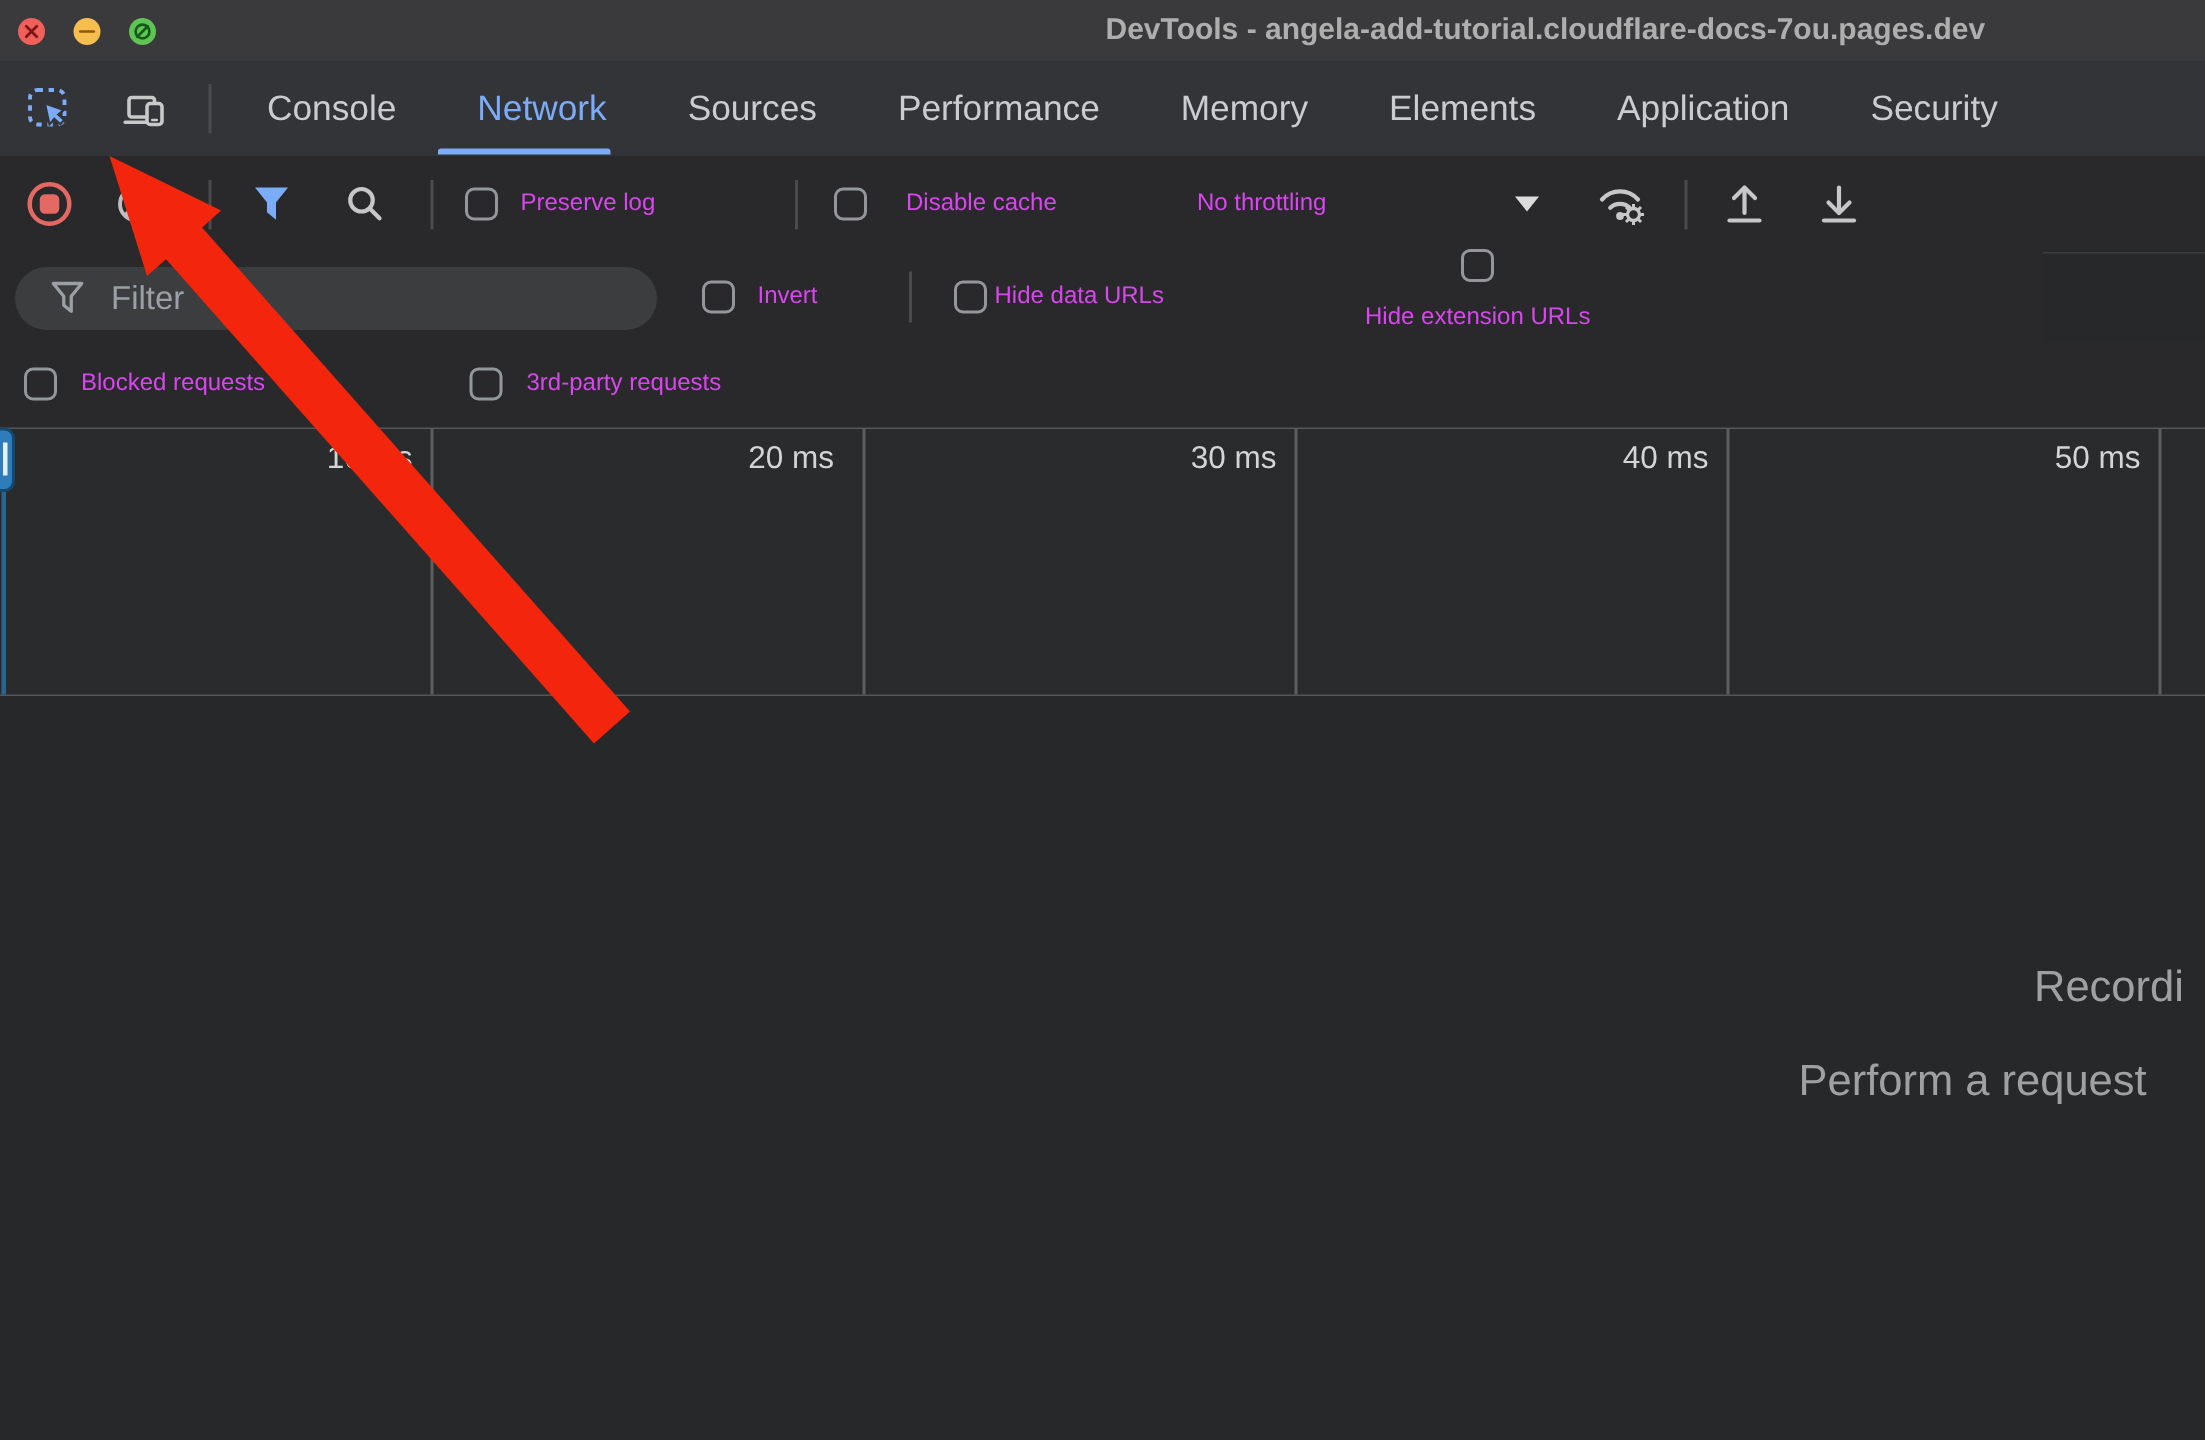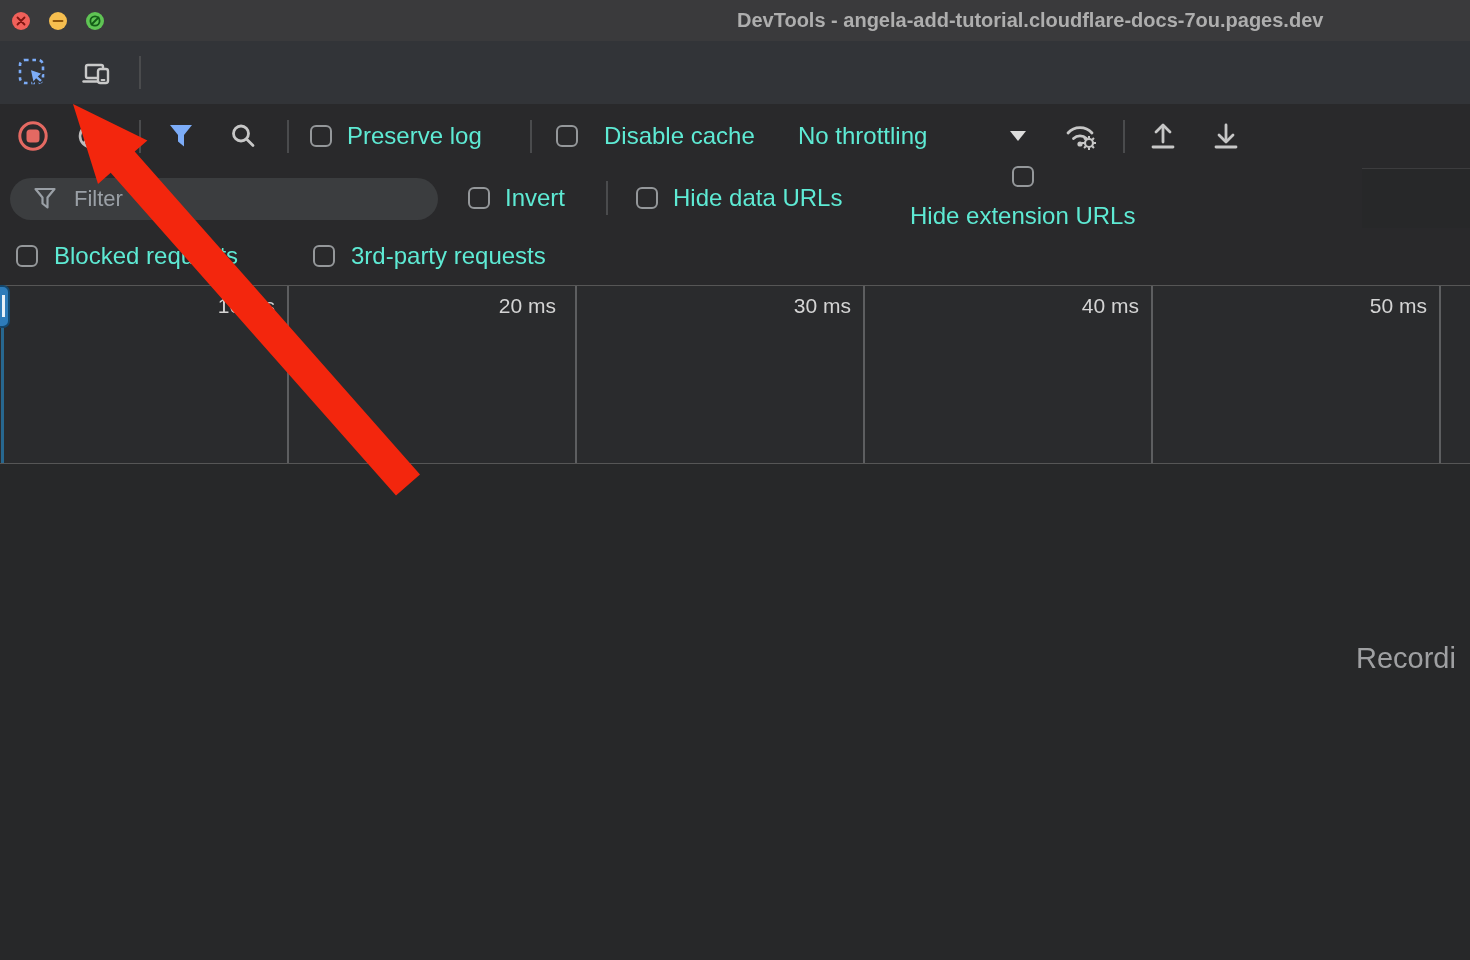--- a/index.html
+++ b/index.html
@@ -17,21 +17,21 @@
   .toolbtn{top:14px;width:36px;height:36px;display:flex;align-items:center;justify-content:center;}
   .vdiv{width:2px;background:#4a4b4d;}
   #tabs{left:178px;top:0;height:62px;display:flex;gap:54px;align-items:center;}
   .tab{position:relative;font-size:23.5px;color:#c9cdd2;white-space:nowrap;height:62px;display:flex;align-items:center;cursor:default;}
   .tab.active{color:#7cacf8;}
   .tab.active::after{content:"";position:absolute;left:-26px;right:-3px;bottom:0;height:4px;background:#7cacf8;border-radius:2px 2px 0 0;}
 
   
   #nettoolbar{left:0;top:104px;width:1470px;height:64px;background:#29292b;border-bottom:1px solid #3c3c3e;}
   .cb{width:22px;height:22px;border:2px solid #94979a;border-radius:6px;box-sizing:border-box;background:transparent;}
-  .lbl{font-size:24px;color:#5eead4;white-space:nowrap;}
+  .lbl{font-size:16px;color:#d946ef;white-space:nowrap;}
   .toolrow-item{top:0;height:64px;display:flex;align-items:center;}
 
   
   #filterrow{left:0;top:168px;width:1362px;height:60px;background:#29292b;}
   #filter-pill{left:10px;top:10px;width:428px;height:42px;background:#3b3d3f;border-radius:21px;display:flex;align-items:center;}
   #filter-input{background:transparent;border:none;outline:none;color:#dcdcdc;font-size:22px;width:330px;
     font-family:"Liberation Sans",sans-serif;}
   #filter-input::placeholder{color:#9aa0a6;}
   .pillbtn{height:40px;border-radius:20px;display:flex;align-items:center;justify-content:center;font-size:22px;font-weight:700;box-sizing:border-box;}
   #all-btn{left:1240px;top:180px;width:58px;background:#0b4f7d;color:#c2e7ff;position:absolute;}
@@ -89,20 +89,30 @@
     <div class="abs toolbtn" style="left:78px;">
       <svg width="34" height="34" viewBox="0 0 34 34">
         <rect x="7" y="9" width="17" height="13" rx="1.8" fill="none" stroke="#c9c9c9" stroke-width="2.4"></rect>
         <path d="M4.5 25.5 H19" stroke="#c9c9c9" stroke-width="2.4" stroke-linecap="round"></path>
         <rect x="19" y="13" width="10" height="14" rx="2.2" fill="#323438" stroke="#c9c9c9" stroke-width="2.4"></rect>
         <path d="M22.5 24 H25.5" stroke="#c9c9c9" stroke-width="1.8" stroke-linecap="round"></path>
       </svg>
     </div>
     <div class="abs vdiv" style="left:139px;top:15px;height:33px;"></div>
 
+    <div class="abs" id="tabs">
+      <div class="tab">Console</div>
+      <div class="tab active">Network</div>
+      <div class="tab">Sources</div>
+      <div class="tab">Performance</div>
+      <div class="tab">Memory</div>
+      <div class="tab">Elements</div>
+      <div class="tab">Application</div>
+      <div class="tab">Security</div>
+    </div>
   </div>
 
   <div class="abs" id="nettoolbar">
     <div class="abs toolrow-item" style="left:17px;">
       <svg width="32" height="32" viewBox="0 0 32 32">
         <circle cx="16" cy="16" r="13.2" fill="none" stroke="#e46962" stroke-width="3"></circle>
         <rect x="9.5" y="9.5" width="13" height="13" rx="3.5" fill="#e46962"></rect>
       </svg>
     </div>
     <div class="abs toolrow-item" style="left:76px;">
@@ -191,21 +201,21 @@
       </svg>
       <input id="filter-input" style="margin-left: 14px;" value="" placeholder="Filter">
     </div>
 
     <div class="abs toolrow-item" style="left:468px;top:-2px;gap:15px;height:64px;">
       <div class="cb"></div>
       <div class="lbl">Invert</div>
     </div>
     <div class="abs vdiv" style="left:606px;top:13px;height:34px;"></div>
 
-    <div class="abs toolrow-item" style="left:636px;top:-2px;gap:15px;height:64px;text-align:right;">
+    <div class="abs toolrow-item" style="left:636px;top:-2px;gap:5px;height:64px;text-align:right;">
       <div class="cb"></div>
       <div class="lbl">Hide data URLs</div>
     </div>
     <div class="abs toolrow-item" style="left:910px;top:-2px;gap:15px;height:64px;flex-direction:column;">
       <div class="cb"></div>
       <div class="lbl">Hide extension URLs</div>
     </div>
 
     <div class="pillbtn" id="all-btn">All</div>
     <div class="abs vdiv" style="left:1311px;top:181px;height:37px;"></div>
@@ -235,19 +245,20 @@
     <div class="abs tick" style="left:761px;">30 ms</div>
     <div class="abs tick" style="left:1049px;">40 ms</div>
     <div class="abs tick" style="left:1337px;">50 ms</div>
 
     <div class="abs" id="ov-handle"></div>
     <div class="abs" id="ov-edge"></div>
   </div>
 
   <div class="abs" id="main">
     <div class="abs empty-line" style="left:1356px;top:178px;">Recordi</div>
+    <div class="abs empty-line" style="left:1199px;top:241px;">Perform a request</div>
   </div>
 
   <svg class="abs" style="left:0;top:0;z-index:50;pointer-events:none;" width="1470" height="960" viewBox="0 0 1470 960">
     <polygon points="73,104 98,184 110.7,172.8 396,495.6 420,474.4 134.7,151.6 147.4,140.4" fill="#f3260d"></polygon>
   </svg>
 
 </div>
 
 </body></html>

